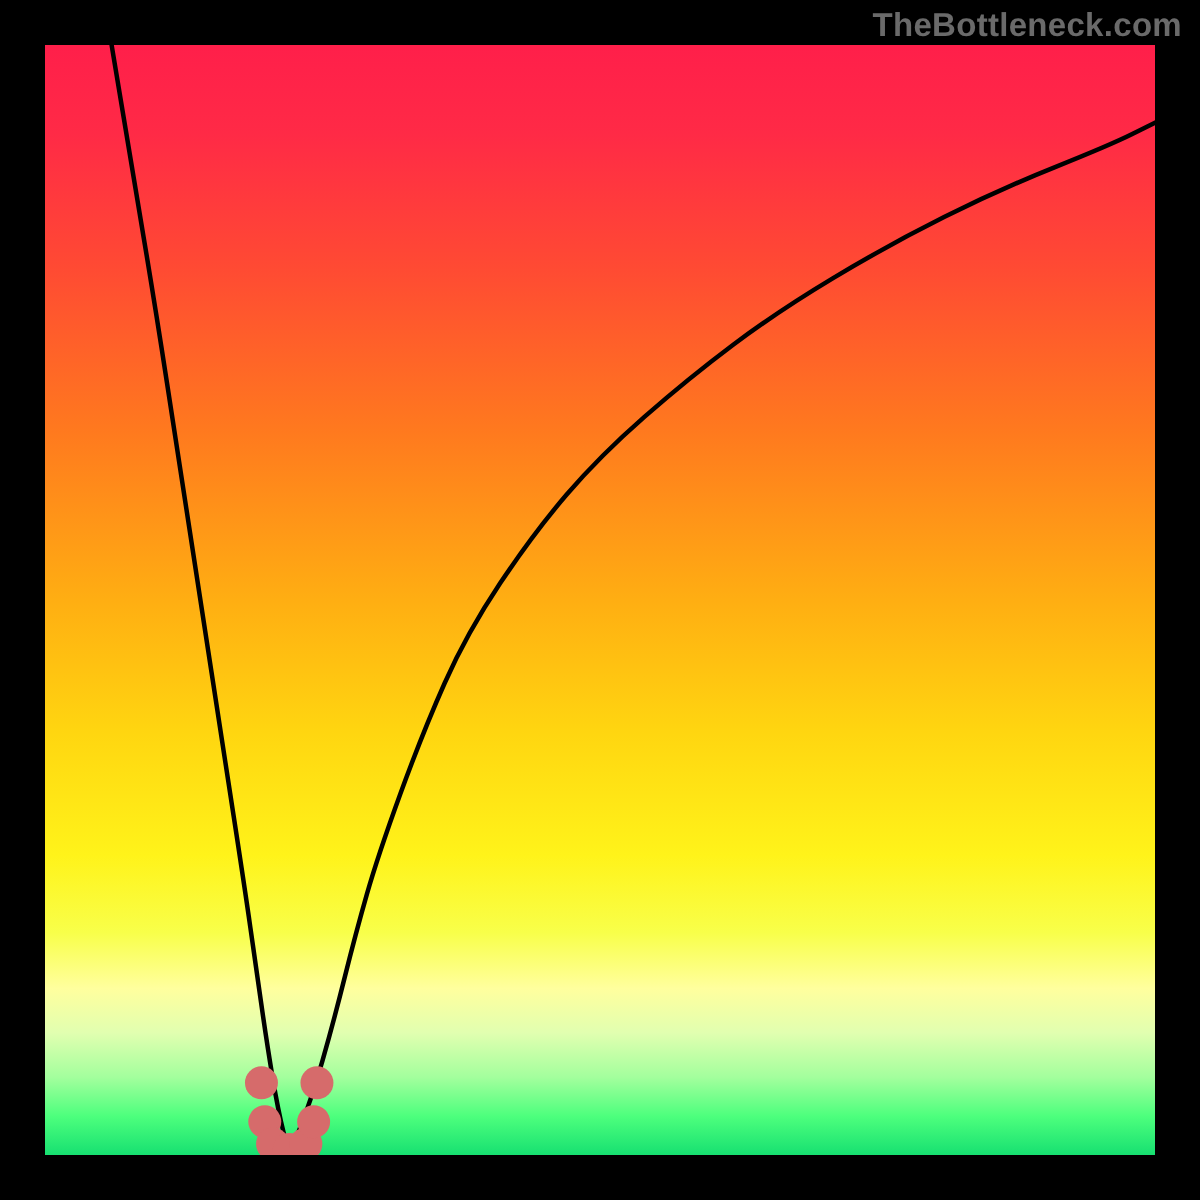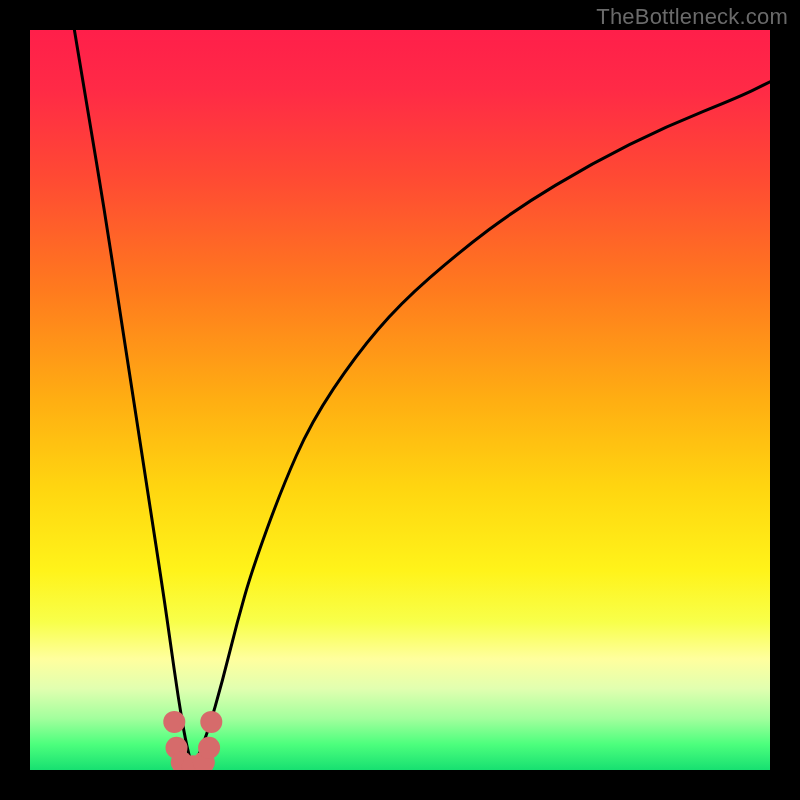--- a/index.html
+++ b/index.html
@@ -33,21 +33,21 @@
     width: 740px;
     height: 740px;
   }
   .watermark {
     position: absolute;
     top: 4px;
     right: 12px;
     color: #6a6a6a;
     font-size: 22px;
     letter-spacing: 0.2px;
-    font-weight: 400;
+    font-weight: 700;
     user-select: none;
     margin-left: 27px;
   }
 </style>
 </head>
 <body>
 
 <div class="watermark">TheBottleneck.com</div>
 
 <div class="frame">

